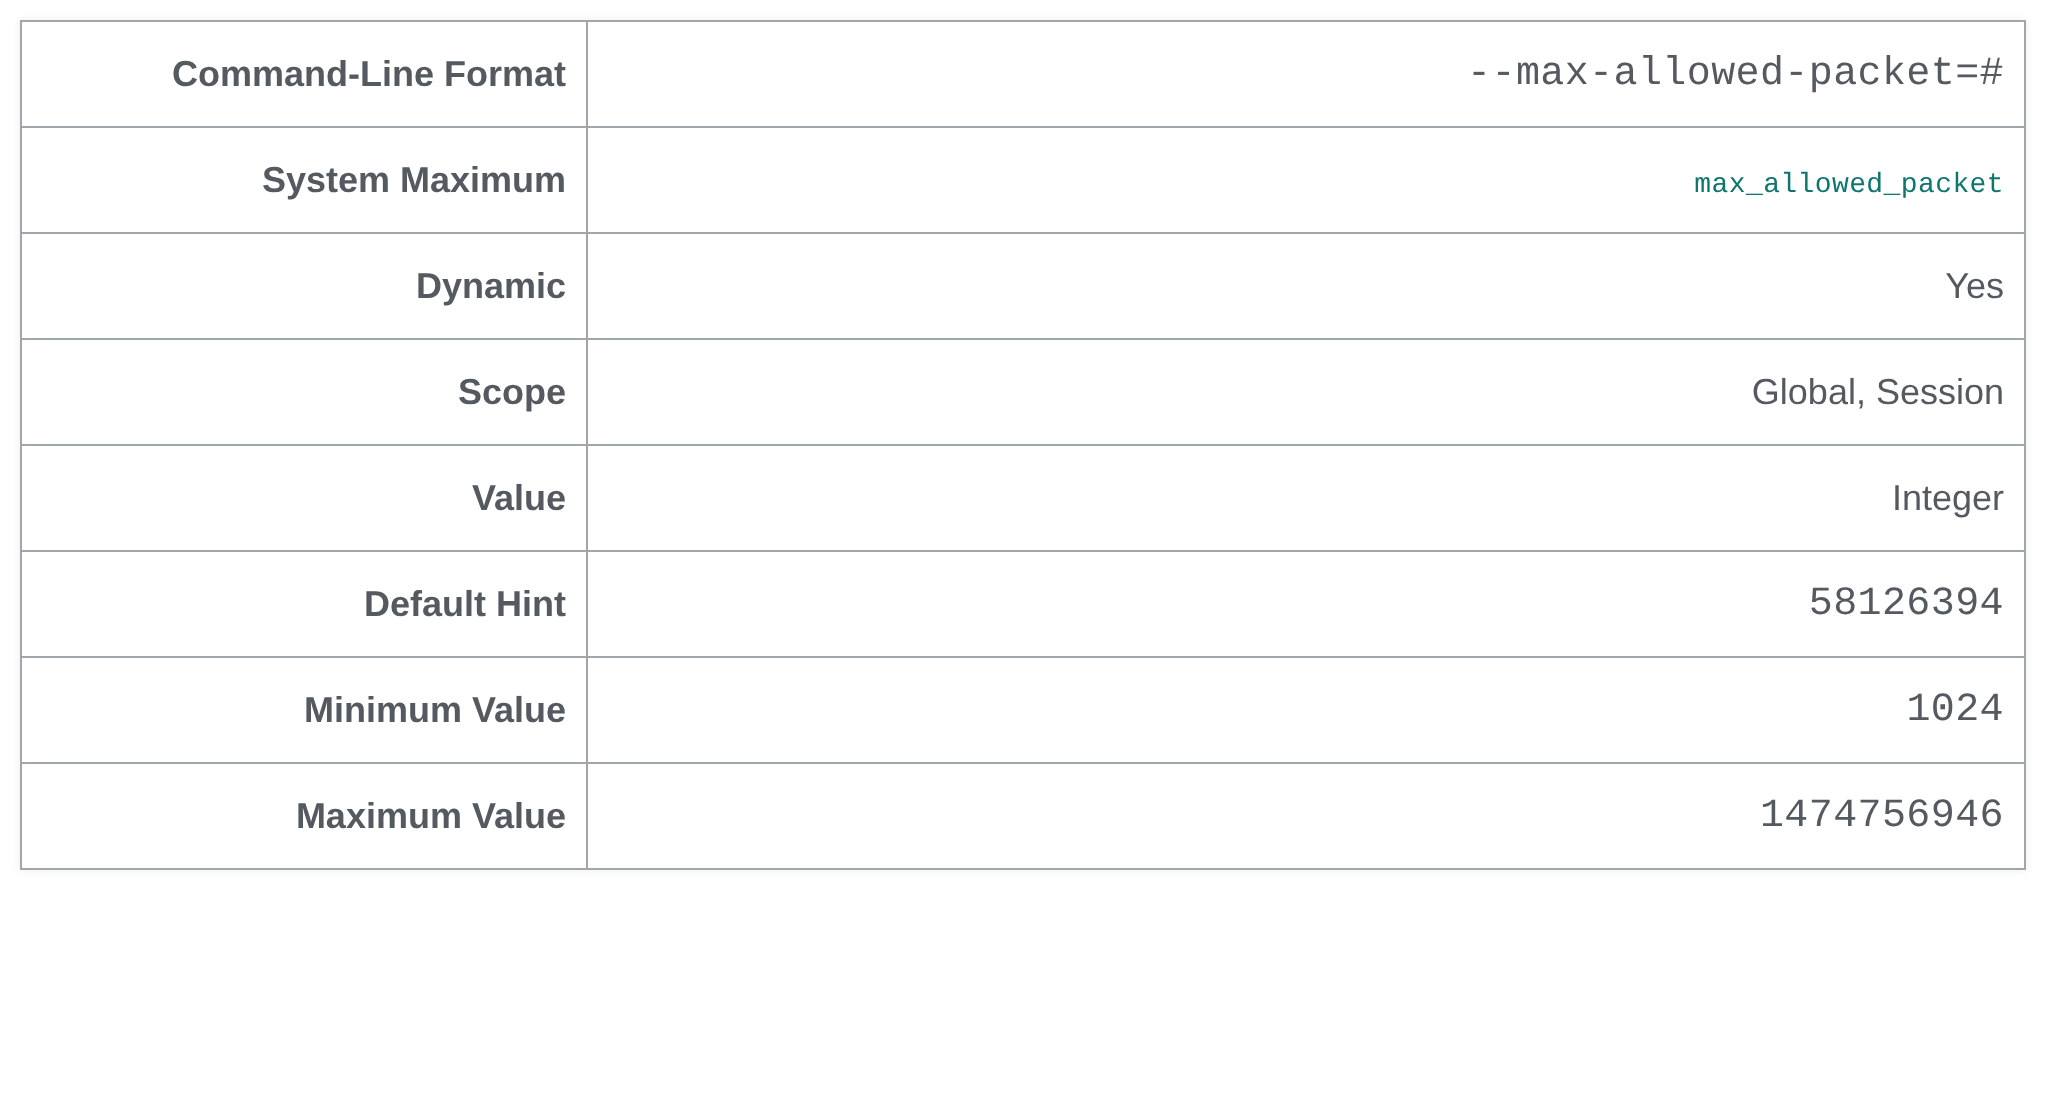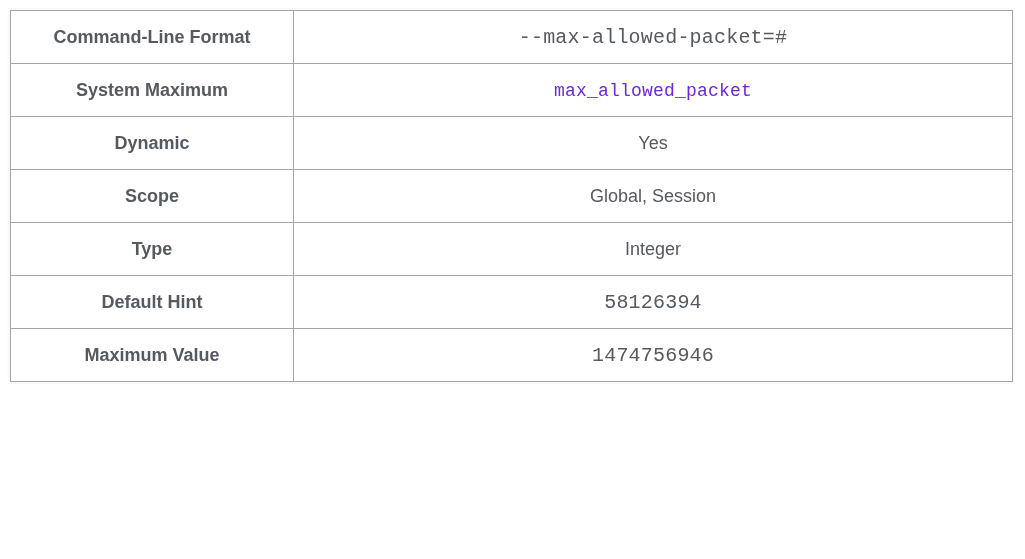--- a/index.html
+++ b/index.html
@@ -13,45 +13,45 @@
     .doc-table {
       border-collapse: collapse;
       width: 1003px;
       border: 1px solid #a1a6ab;
       box-shadow: 0 0 4px rgba(0,0,0,0.08);
     }
     .doc-table th,
     .doc-table td {
       border: 1px solid #a1a6ab;
       padding: 10px 10px 9px 10px;
-      text-align: center;
+      text-align: right;
       vertical-align: middle;
       height: 33px;
       line-height: 1.35;
     }
     .doc-table th {
       font-weight: 700;
       color: #555a60;
       width: 262px;
       white-space: nowrap;
     }
     .doc-table td {
       font-weight: 400;
       color: #555a60;
     }
     code, .mono {
       font-family: "Courier New", Courier, monospace;
       font-size: 20px;
       letter-spacing: 0.2px;
     }
     .sys-link {
-      color: #6d28d9;
+      color: #0f766e;
       text-decoration: none;
       font-family: "Courier New", Courier, monospace;
-      font-size: 18px;
+      font-size: 14px;
       letter-spacing: 0.2px;
     }
     .term-underline {
       border-bottom: 1px dotted #555a60;
       font-family: "Courier New", Courier, monospace;
       font-size: 18px;
       letter-spacing: 0.2px;
       font-weight: 400;
     }
     .label-rest {
@@ -73,25 +73,29 @@
     </tr>
     <tr>
       <th>Dynamic</th>
       <td>Yes</td>
     </tr>
     <tr>
       <th>Scope</th>
       <td>Global, Session</td>
     </tr>
     <tr>
-      <th>Type</th>
+      <th>Value</th>
       <td>Integer</td>
     </tr>
     <tr>
       <th>Default Hint</th>
       <td><code class="mono">58126394</code></td>
+    </tr>
+    <tr>
+      <th>Minimum Value</th>
+      <td><code class="mono">1024</code></td>
     </tr>
     <tr>
       <th>Maximum Value</th>
       <td><code class="mono">1474756946</code></td>
     </tr>
   </tbody>
 </table>
 
 </body></html>

